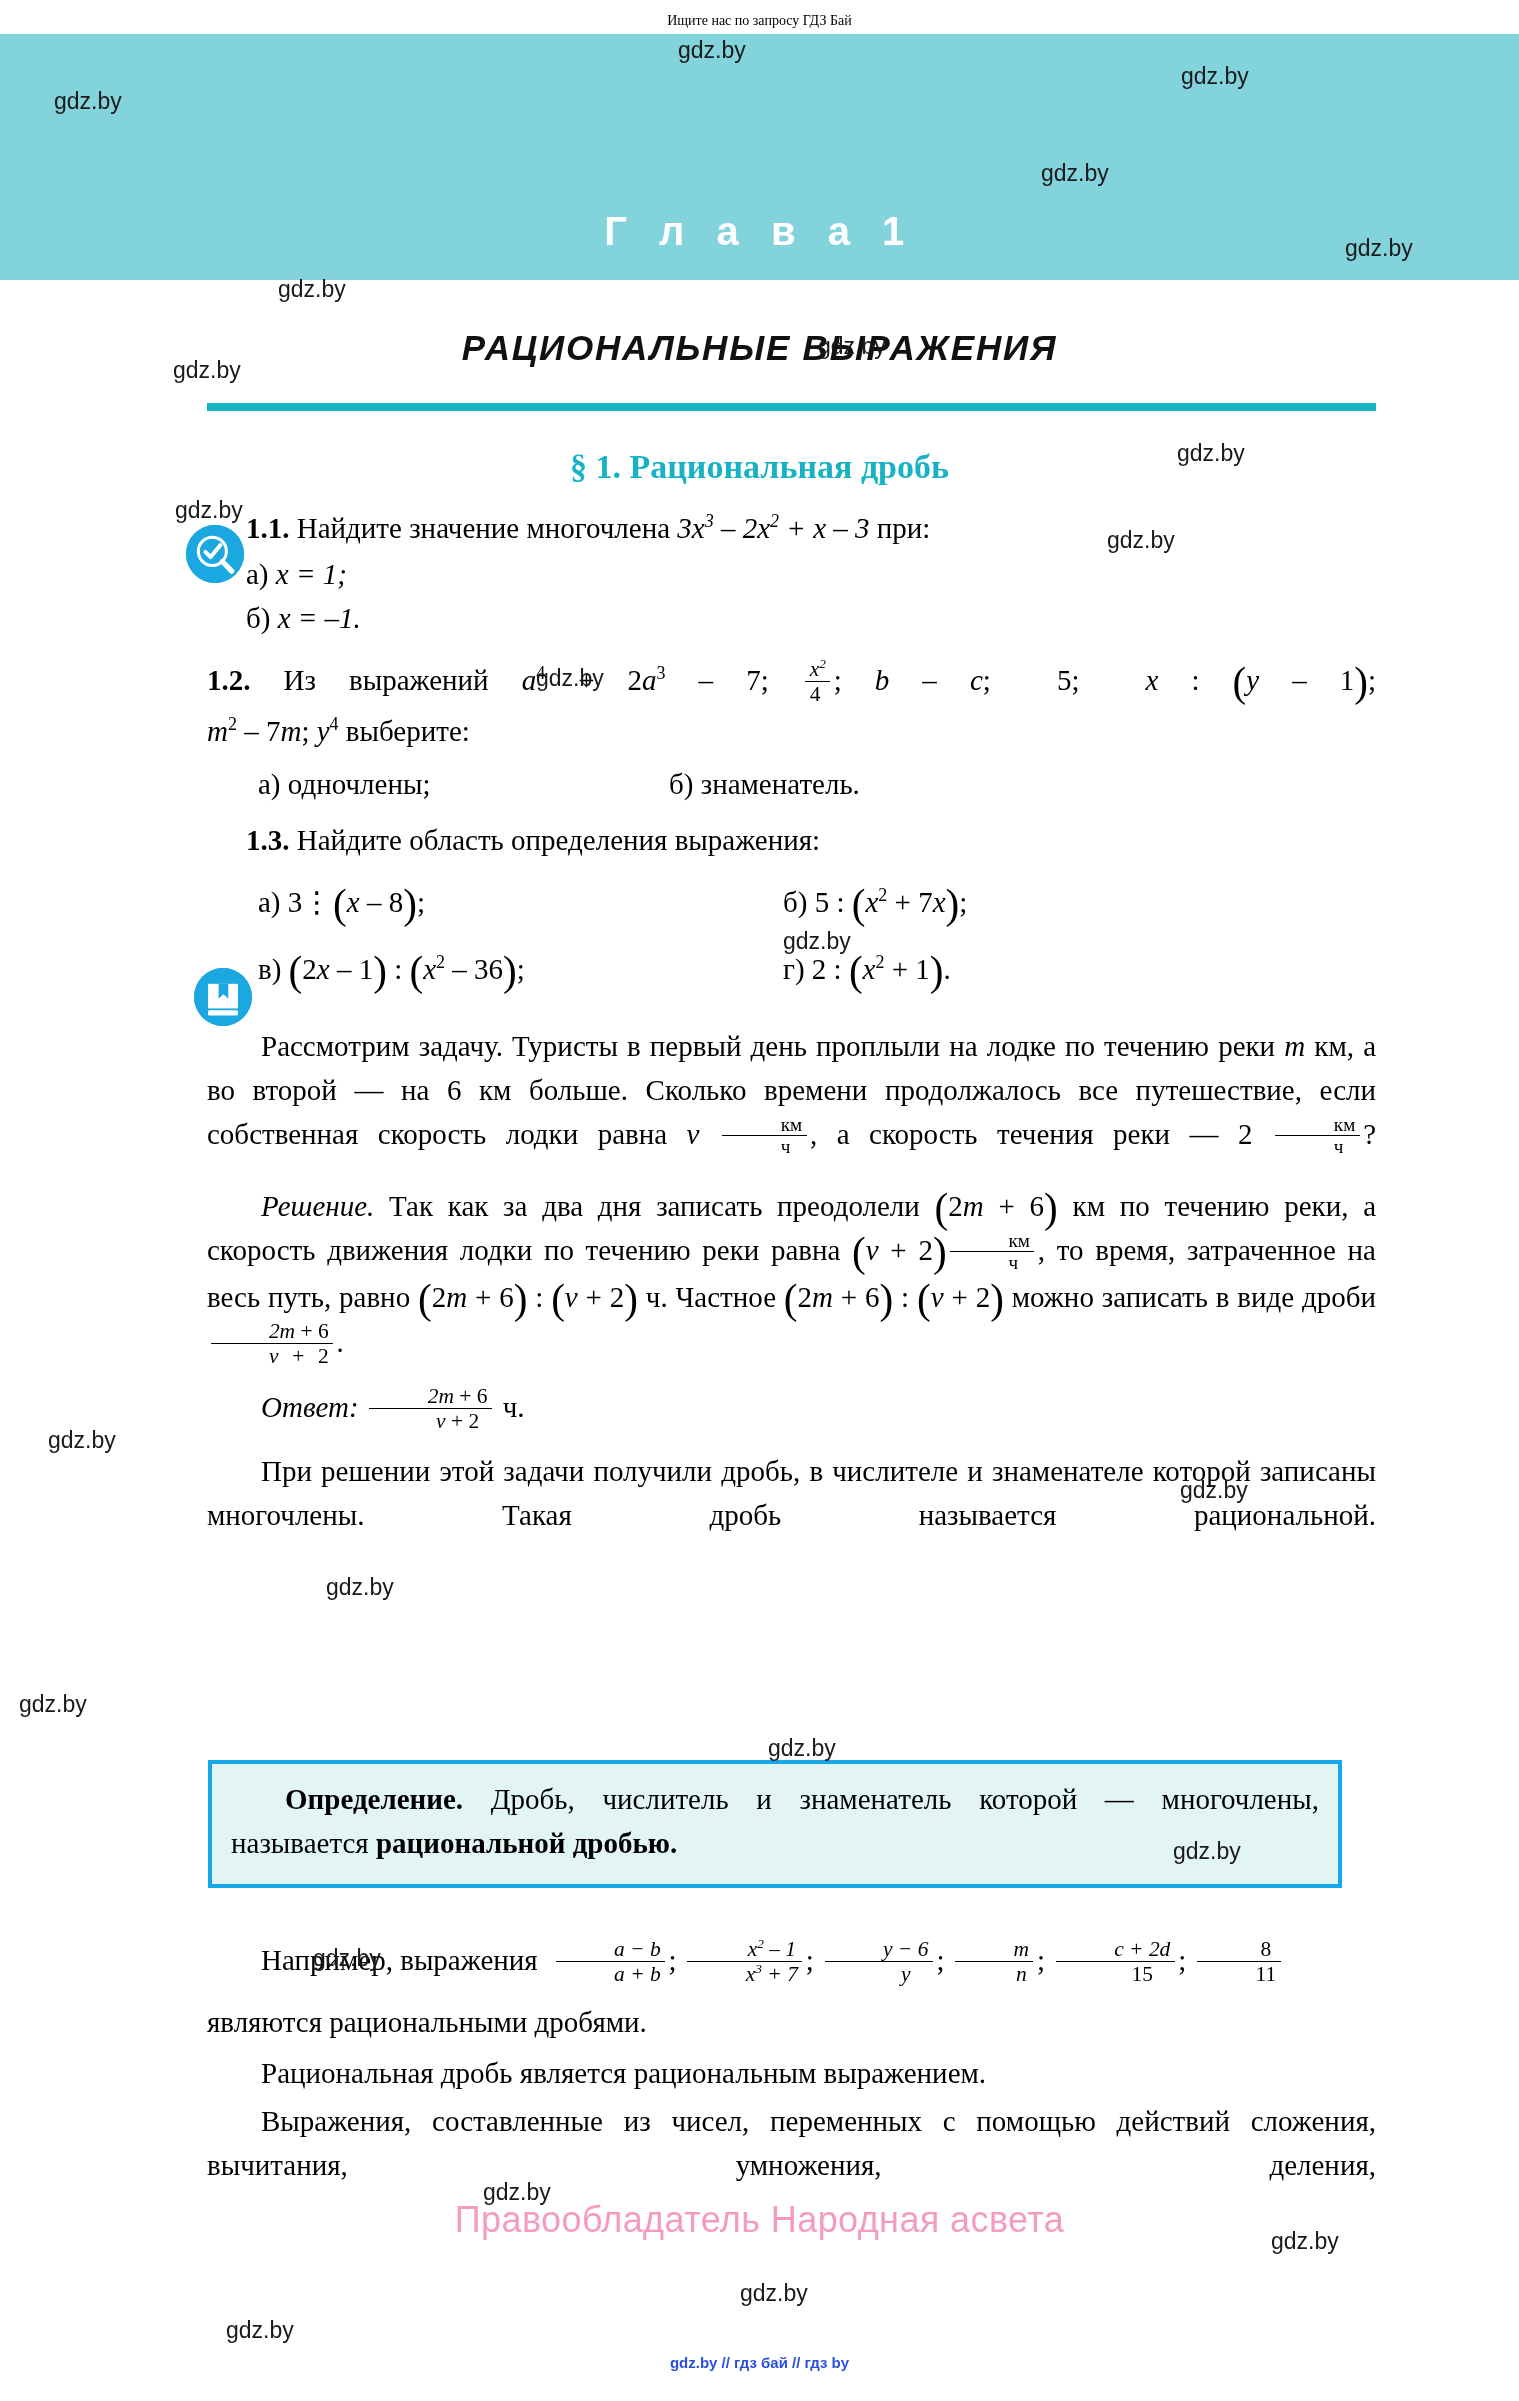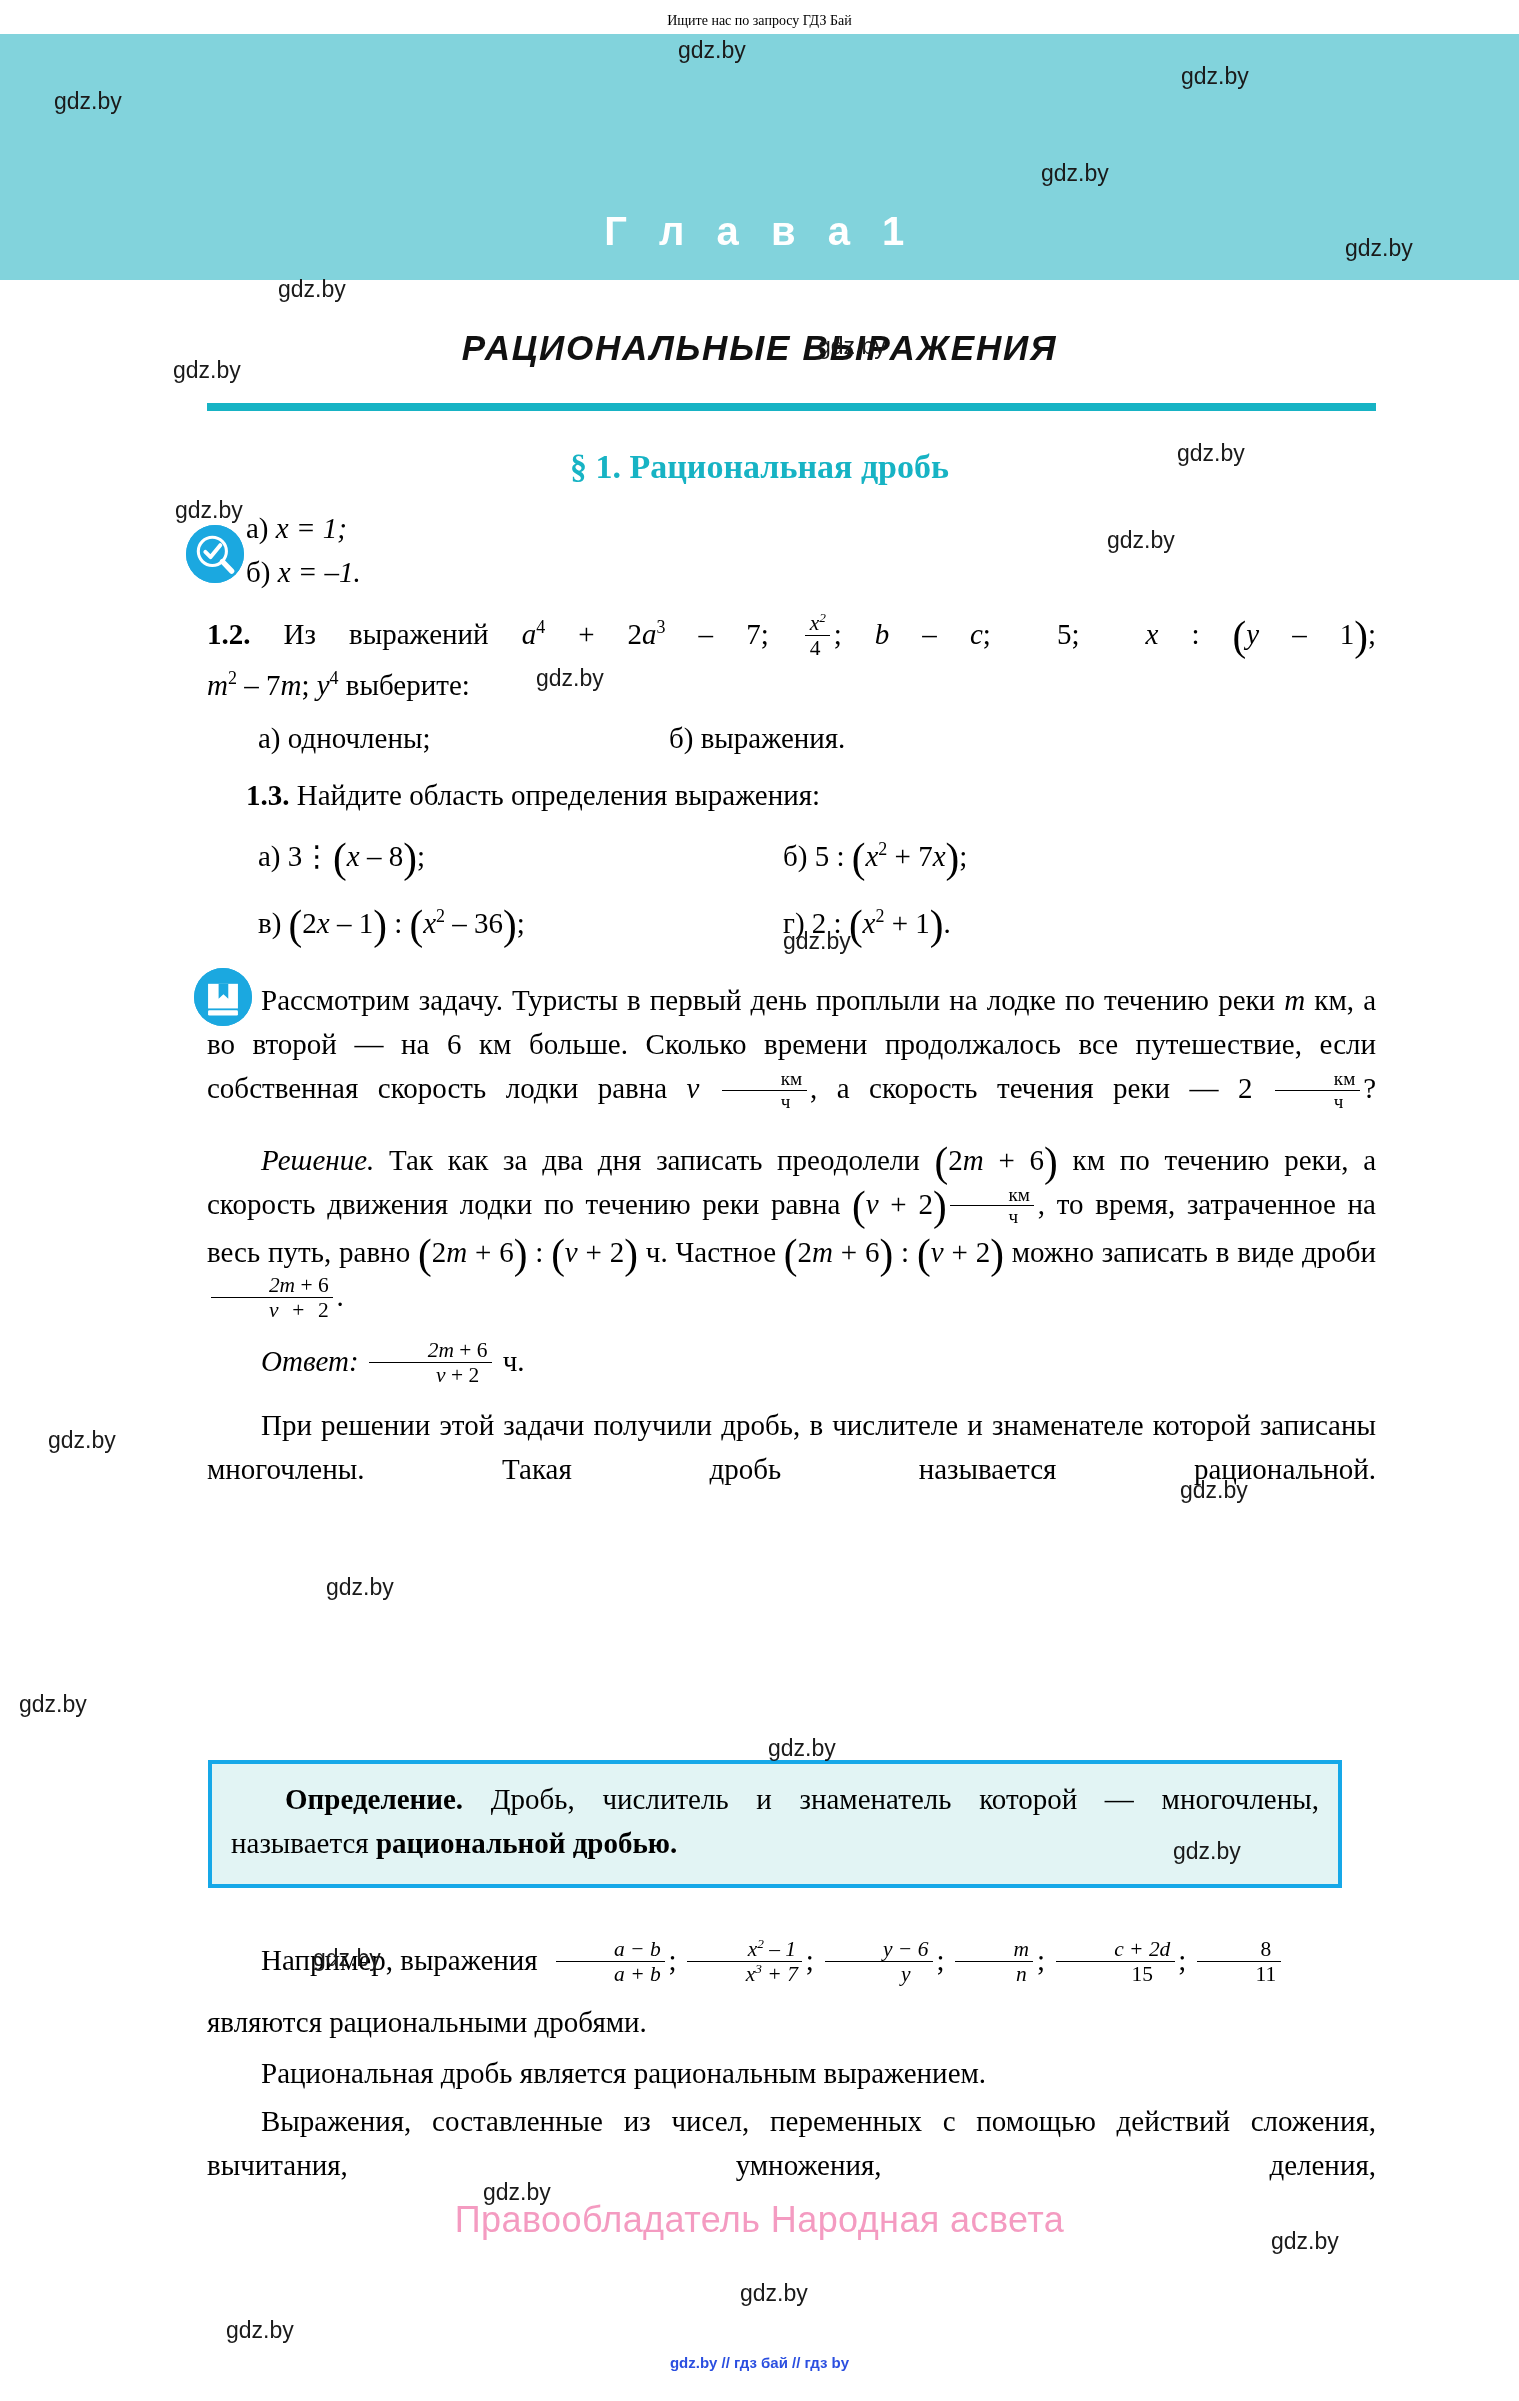--- a/index.html
+++ b/index.html
@@ -209,20 +209,26 @@
     <svg viewBox="0 0 66 66" aria-hidden="true">
       <circle cx="33" cy="33" r="33" fill="#1ba8e0"></circle>
       <path d="M16 18 h34 v28 h-34 z" fill="#ffffff"></path>
       <path d="M28 18 h11 v17 l-5.5 -5 l-5.5 5 z" fill="#1ba8e0"></path>
       <rect x="16" y="48" width="34" height="6" rx="1.5" fill="#ffffff"></rect>
     </svg>
   </div>
 
   <div class="body-col">
 
+    <p class="ljust" style="margin-left:39px;">
+      <span class="ex-num">1.1.</span>
+      <span>Найдите значение многочлена</span>
+      <span class="it">3<span class="it">x</span><span class="sup">3</span> – 2<span class="it">x</span><span class="sup">2</span> + <span class="it">x</span> – 3</span>
+      <span>при:</span>
+    </p>
     <div class="row2" style="margin-left:39px;flex-direction:column;">
       <div>
         <span>а)</span>
         <span class="it"><span class="it">x</span> = 1;</span>
       </div>
       <div>
         <span>б)</span>
         <span class="it"><span class="it">x</span> = –1.</span>
       </div>
     </div>
@@ -241,21 +247,21 @@
       <span><span class="it">m</span><span class="sup">2</span> – 7<span class="it">m</span>; <span class="it">y</span><span class="sup">4</span></span>
       <span>выберите:</span>
     </p>
     <div class="row2" style="margin-left:51px; margin-top:8.8px;">
       <div>
         <span>а)</span>
         <span>одночлены;</span>
       </div>
       <div>
         <span>б)</span>
-        <span>выражения.</span>
+        <span>знаменатель.</span>
       </div>
     </div>
 
     <p class="ljust" style="margin-left:39px; margin-top:12.3px;">
       <span class="ex-num">1.3.</span>
       <span>Найдите область определения выражения:</span>
     </p>
     <div class="row2" style="margin-left:51px; margin-top:17.5px;">
       <div style="width:525px">
         <span>а)</span>

